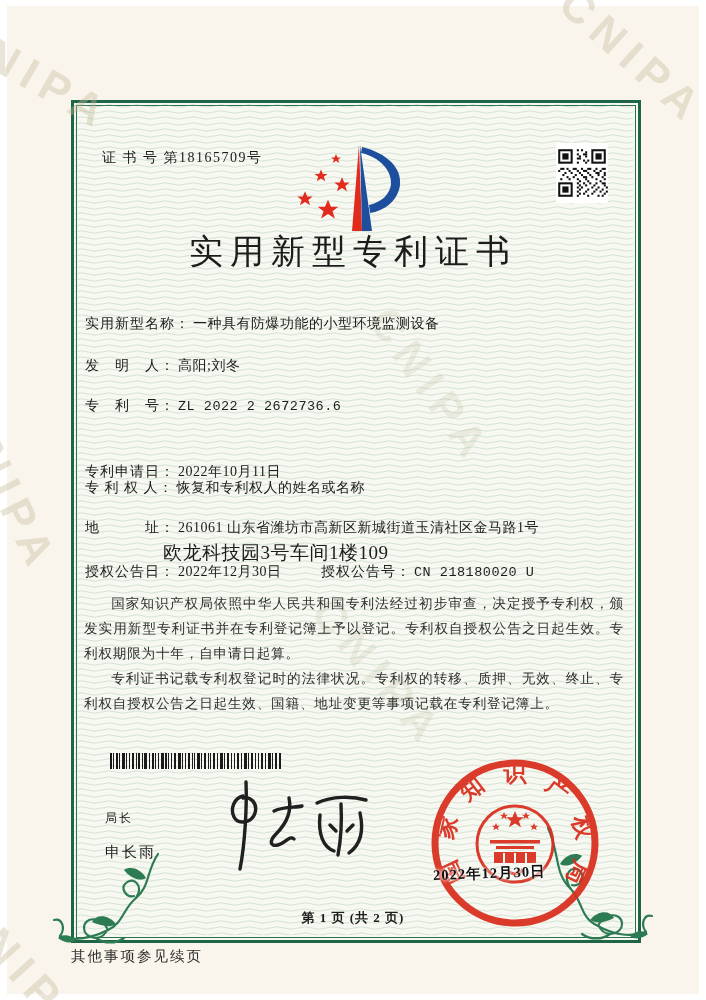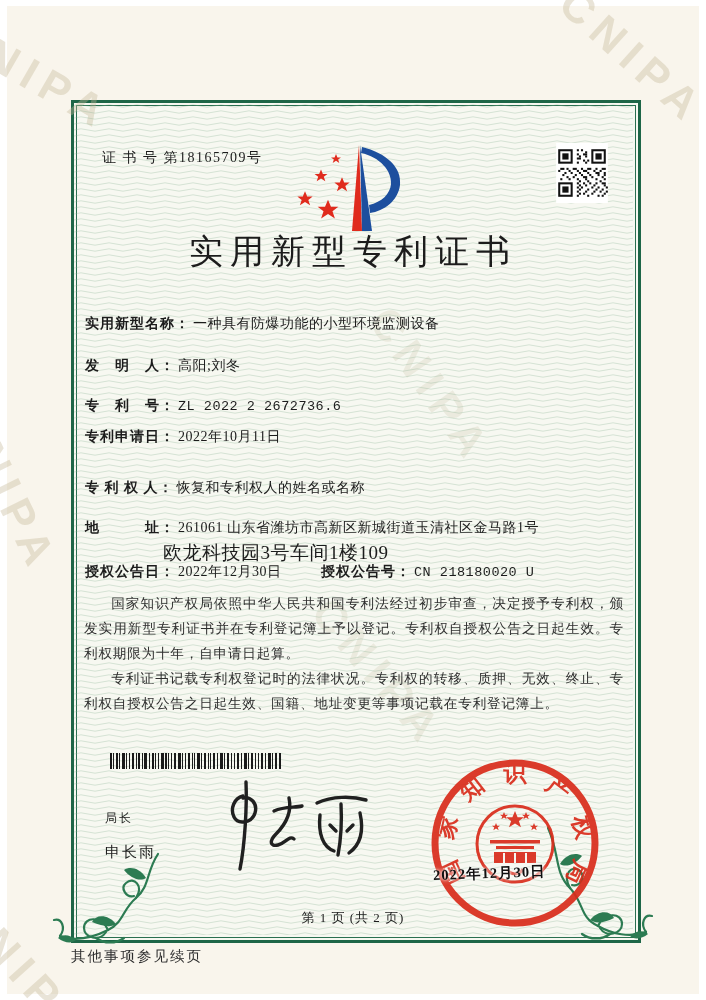--- a/index.html
+++ b/index.html
@@ -15,37 +15,37 @@
          border:3px solid #1e6647;background:#f7f8f1;z-index:0;}
   .frame-inner{position:absolute;left:2px;top:2px;right:2px;bottom:2px;border:1px solid #2a6f50;}
   .waves{position:absolute;left:74px;top:103px;z-index:1;pointer-events:none;}
   .content{position:absolute;z-index:5;}
   .certno{left:102px;top:149px;font-size:14px;letter-spacing:1.5px;}
   .logo{left:290px;top:139px;}
   .qr{left:556px;top:143px;}
   .title{left:71px;top:229px;width:564px;text-align:center;font-size:34px;font-weight:normal;
          letter-spacing:7px;}
   .row{left:85px;width:545px;font-size:14px;letter-spacing:0.5px;white-space:nowrap;}
-  .lbl{letter-spacing:1px;font-weight:bold;}
+  .lbl{letter-spacing:1px;}
   .val{margin-left:3px;margin-top:31px;}
   .mono{font-family:"Liberation Mono","DejaVu Sans Mono",monospace;font-size:13.5px;}
   .addr2{left:163px;font-size:19px;letter-spacing:0.5px;}
   .pair2{position:absolute;left:236px;top:0;}
   .paras{left:84px;top:591px;width:540px;font-size:13.6px;line-height:25px;
          letter-spacing:0.8px;color:#2e2e2e;text-align:justify;}
   .paras p{margin:0;text-indent:2em;}
   .barcode{left:110px;top:753px;}
   .director-label{left:105px;top:810px;font-size:12px;letter-spacing:2px;}
   .director-name{left:105px;top:843px;font-size:15px;letter-spacing:2px;}
   .signature{left:205px;top:776px;z-index:5;}
   .seal{position:absolute;left:424px;top:752px;z-index:6;}
   .seal-date{position:absolute;left:433px;top:864px;z-index:7;font-size:14.5px;font-weight:bold;
              letter-spacing:1px;color:#101010;transform:rotate(-2deg);
              text-shadow:0 0 3px #fff,0 0 5px #fff;white-space:nowrap;}
-  .pageinfo{left:71px;top:909px;width:564px;text-align:center;font-size:13px;letter-spacing:1px;}
+  .pageinfo{left:71px;top:909px;width:564px;text-align:center;font-size:13px;letter-spacing:1px;font-weight:bold;}
   .contnote{left:71px;top:947px;width:564px;text-align:left;font-size:14.5px;letter-spacing:2px;
             color:#2e2e2e;}
   .flourish{position:absolute;z-index:4;}
   .fl-left{left:46px;top:850px;}
   .fl-right{left:540px;top:824px;transform:scaleX(-1);}
   [data-interactable]{cursor:default;}
 </style>
 </head>
 <body>
 
@@ -190,21 +190,21 @@
 
   <div class="content row" style="top:315px" data-interactable="false">
     <span class="lbl" data-interactable="false">实用新型名称：</span><span class="val" data-interactable="false">一种具有防爆功能的小型环境监测设备</span>
   </div>
   <div class="content row" style="top:357px" data-interactable="false">
     <span class="lbl" data-interactable="false">发　明　人：</span><span class="val" data-interactable="false">高阳;刘冬</span>
   </div>
   <div class="content row" style="top:397px" data-interactable="false">
     <span class="lbl" data-interactable="false">专　利　号：</span><span class="val mono" data-interactable="false">ZL 2022 2 2672736.6</span>
   </div>
-  <div class="content row" style="top:428px" data-interactable="false">
+  <div class="content row" style="top:463px" data-interactable="false">
     <span class="lbl" data-interactable="false">专利申请日：</span><span class="val" data-interactable="false">2022年10月11日</span>
   </div>
   <div class="content row" style="top:479px" data-interactable="false">
     <span class="lbl" data-interactable="false">专 利 权 人：</span><span class="val" data-interactable="false">恢复和专利权人的姓名或名称</span>
   </div>
   <div class="content row" style="top:519px" data-interactable="false">
     <span class="lbl" data-interactable="false">地　　　址：</span><span class="val" data-interactable="false">261061 山东省潍坊市高新区新城街道玉清社区金马路1号</span>
   </div>
   <div class="content addr2" style="top:540px" data-interactable="false">欧龙科技园3号车间1楼109</div>
   <div class="content row" style="top:563px" data-interactable="false">

